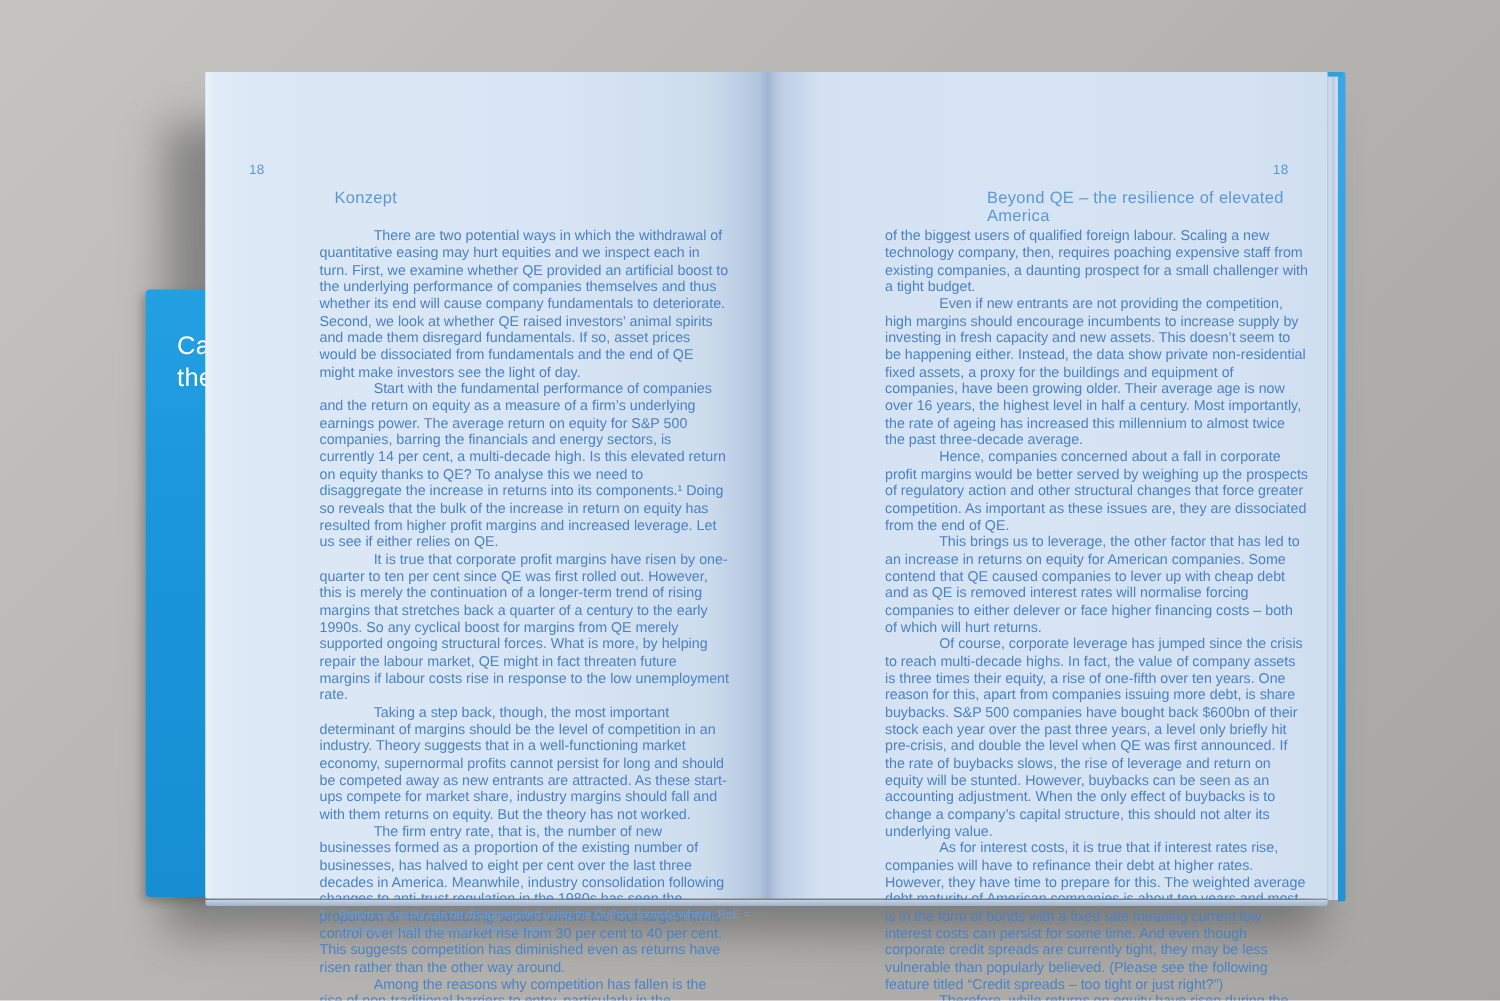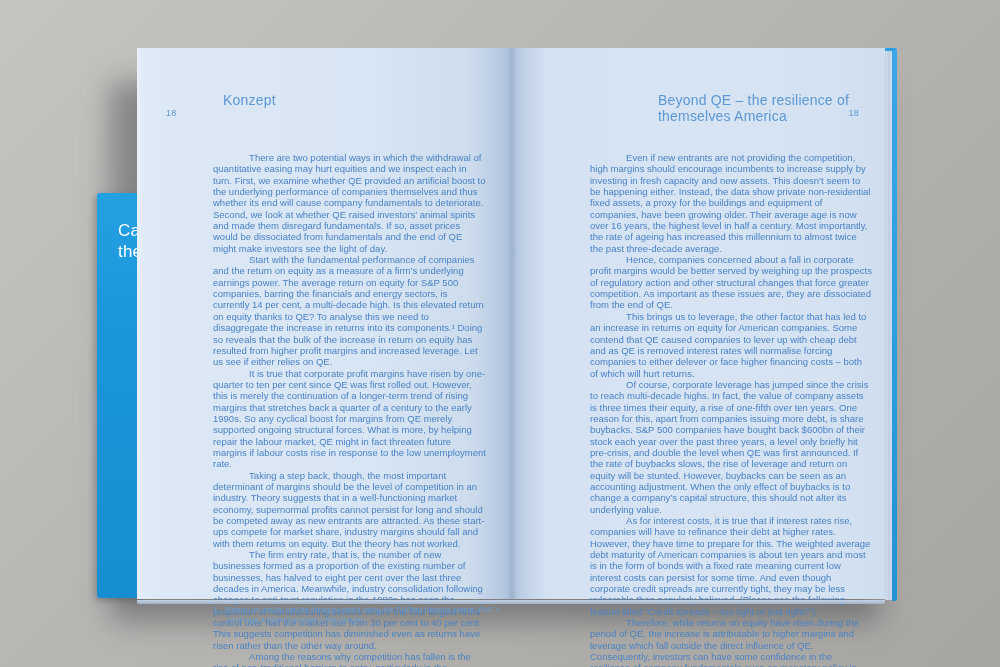--- a/index.html
+++ b/index.html
@@ -87,22 +87,22 @@
     background: linear-gradient(180deg, #c5d3e6, #9fb2c9);
     border-radius: 0 0 2px 2px;
   }
 
   
   .folio {
     position: absolute; top: 60px;
     font-size: 9px; color: #5d98d3; letter-spacing: 0.2px;
   }
   .running-head {
-    position: absolute; top: 44px;
-    font-size: 14px; color: #5d98d3; letter-spacing: 0.2px;
+    position: absolute; top: 78px;
+    font-size: 11px; color: #5d98d3; letter-spacing: 0.2px;
   }
 
   
   .text-col {
     position: absolute;
     font-size: 9.5px; line-height: 11.35px;
     color: #4a82c4;
     text-align: left;
   }
   .text-col p { margin: 0; }
@@ -151,24 +151,25 @@
         <p class="para">Among the reasons why competition has fallen is the rise of non-traditional barriers to entry, particularly in the technology sector. For example, the internet has created network effects unimagined in the past. Even if it were possible to create a new Facebook, Amazon or Uber, the critical mass of people already on these platforms makes it prohibitively difficult for the new entrant. Similarly, while some technology companies make fabulous returns, they consistently complain about a shortage of qualified staff. Indeed, technology companies are some</p>
       </div>
 
       <div class="footnote">
         <span class="fn-marker">1</span>
         <span>Return on equity can be disaggregated using the DuPont formula where, RoE = Leverage x Asset turnover x Net margin</span>
       </div>
     </div>
 
     <div class="page page-right">
-      <div class="running-head" style="left:146px">Beyond QE – the resilience of themselves America</div>
+      <div class="running-head" style="left:146px">Beyond QE – the resilience of elevated America</div>
       <div class="folio" style="right:26px">18</div>
 
       <div class="text-col col-right">
+        <p class="cont">of the biggest users of qualified foreign labour. Scaling a new technology company, then, requires poaching expensive staff from existing companies, a daunting prospect for a small challenger with a tight budget.</p>
         <p class="para">Even if new entrants are not providing the competition, high margins should encourage incumbents to increase supply by investing in fresh capacity and new assets. This doesn’t seem to be happening either. Instead, the data show private non-residential fixed assets, a proxy for the buildings and equipment of companies, have been growing older. Their average age is now over 16 years, the highest level in half a century. Most importantly, the rate of ageing has increased this millennium to almost twice the past three-decade average.</p>
         <p class="para">Hence, companies concerned about a fall in corporate profit margins would be better served by weighing up the prospects of regulatory action and other structural changes that force greater competition. As important as these issues are, they are dissociated from the end of QE.</p>
         <p class="para">This brings us to leverage, the other factor that has led to an increase in returns on equity for American companies. Some contend that QE caused companies to lever up with cheap debt and as QE is removed interest rates will normalise forcing companies to either delever or face higher financing costs – both of which will hurt returns.</p>
         <p class="para">Of course, corporate leverage has jumped since the crisis to reach multi-decade highs. In fact, the value of company assets is three times their equity, a rise of one-fifth over ten years. One reason for this, apart from companies issuing more debt, is share buybacks. S&amp;P 500 companies have bought back $600bn of their stock each year over the past three years, a level only briefly hit pre-crisis, and double the level when QE was first announced. If the rate of buybacks slows, the rise of leverage and return on equity will be stunted. However, buybacks can be seen as an accounting adjustment. When the only effect of buybacks is to change a company’s capital structure, this should not alter its underlying value.</p>
         <p class="para">As for interest costs, it is true that if interest rates rise, companies will have to refinance their debt at higher rates. However, they have time to prepare for this. The weighted average debt maturity of American companies is about ten years and most is in the form of bonds with a fixed rate meaning current low interest costs can persist for some time. And even though corporate credit spreads are currently tight, they may be less vulnerable than popularly believed. (Please see the following feature titled “Credit spreads – too tight or just right?”)</p>
         <p class="para">Therefore, while returns on equity have risen during the period of QE, the increase is attributable to higher margins and leverage which fall outside the direct influence of QE. Consequently, investors can have some confidence in the resilience of company fundamentals even as monetary policy is gradually normalised.</p>
       </div>
     </div>
 
     <div class="gutter"></div>

